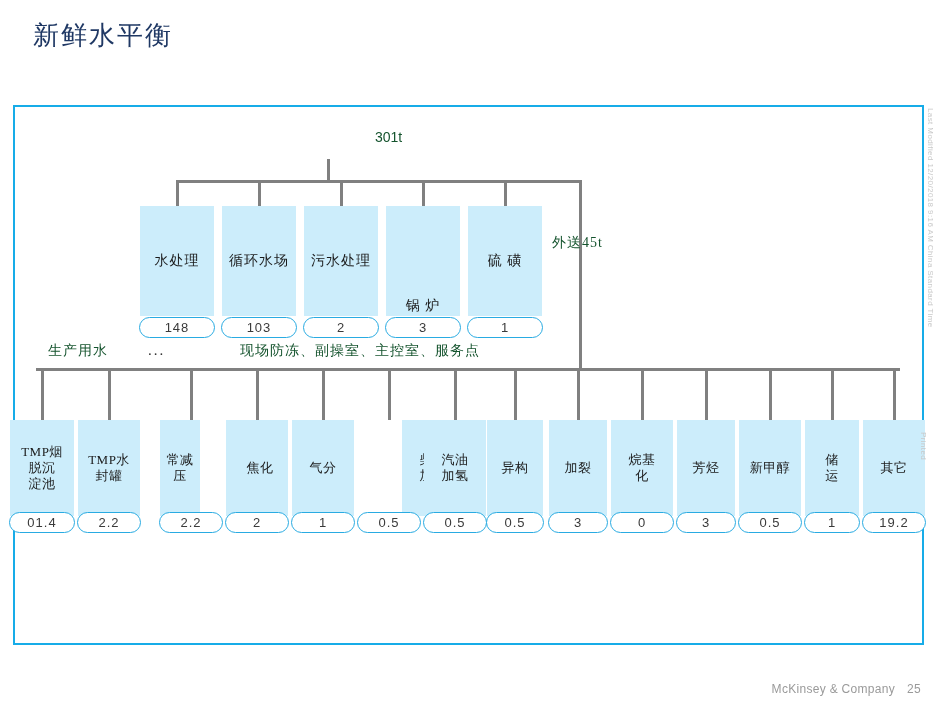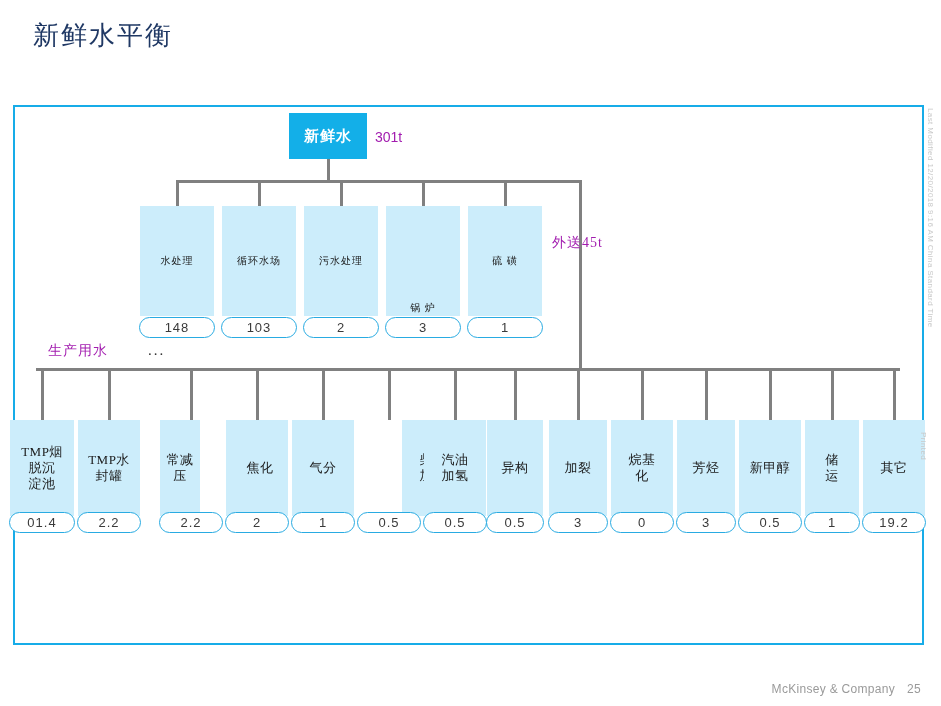--- a/index.html
+++ b/index.html
@@ -37,38 +37,38 @@
     display:flex;align-items:center;justify-content:center;
     text-align:center;
     font-family:"Liberation Serif", serif;
     color:#1a1a1a;line-height:1.25;
     padding:2px;
   }
   .node.root{
     background:#13AFE8;color:#ffffff;font-weight:bold;
     font-size:15px;letter-spacing:1px;
   }
-  .node.lvl2{font-size:10px;letter-spacing:1px;}
+  .node.lvl2{font-size:14px;letter-spacing:1px;}
   .node.lvl3{font-size:13px;letter-spacing:0.5px;}
   .node .txt{white-space:pre-line;}
 
   
   .pill{
     position:absolute;box-sizing:border-box;height:21px;
     border:1.4px solid #29ABE2;border-radius:11px;background:#ffffff;
     display:flex;align-items:center;justify-content:center;
     font-family:"Liberation Sans", sans-serif;
     font-size:13px;color:#3a3a3a;letter-spacing:1px;
   }
 
   
   .anno{
     position:absolute;white-space:nowrap;
     font-family:"Liberation Serif", serif;
-    font-size:14px;color:#a21caf;letter-spacing:1px;
+    font-size:14px;color:#14532d;letter-spacing:1px;
   }
   .anno.lat{
     font-family:"Liberation Sans", sans-serif;
     letter-spacing:0;font-size:14px;
   }
   .anno.dots{font-size:15px;letter-spacing:2px;color:#333;}
 
   
   .vert{
     position:absolute;
@@ -116,29 +116,27 @@
       <div class="ln lv" style="left: 454px; top: 368px; height: 52px;"></div>
       <div class="ln lv" style="left: 514px; top: 368px; height: 52px;"></div>
       <div class="ln lv" style="left: 577px; top: 368px; height: 52px;"></div>
       <div class="ln lv" style="left: 641px; top: 368px; height: 52px;"></div>
       <div class="ln lv" style="left: 705px; top: 368px; height: 52px;"></div>
       <div class="ln lv" style="left: 769px; top: 368px; height: 52px;"></div>
       <div class="ln lv" style="left: 831px; top: 368px; height: 52px;"></div>
       <div class="ln lv" style="left: 893px; top: 368px; height: 52px;"></div>
     </div>
 
-  <div class="node root" id="root-node" style="left:289px;top:113px;width:78px;height:46px;">
-    <span class="txt">新鲜水</span>
-  </div>
   <div class="anno lat" style="left:375px;top:129px;">301t</div>
 
   <div class="anno" style="left:552px;top:234px;">外送45t</div>
 
   <div class="anno" style="left:48px;top:342px;">生产用水</div>
   <div class="anno dots" style="left:148px;top:342px;">...</div>
+  <div class="anno" style="left:240px;top:342px;">现场防冻、副操室、主控室、服务点</div>
 
   <div id="nodes-layer">
       <div class="node lvl2" style="left: 140px; top: 206px; width: 74px; height: 110px;">
         <span class="txt">水处理</span>
       </div>
       <div class="pill" style="left: 139px; top: 317px; width: 76px;">148</div>
       <div class="node lvl2" style="left: 222px; top: 206px; width: 74px; height: 110px;">
         <span class="txt">循环水场</span>
       </div>
       <div class="pill" style="left: 221px; top: 317px; width: 76px;">103</div>

